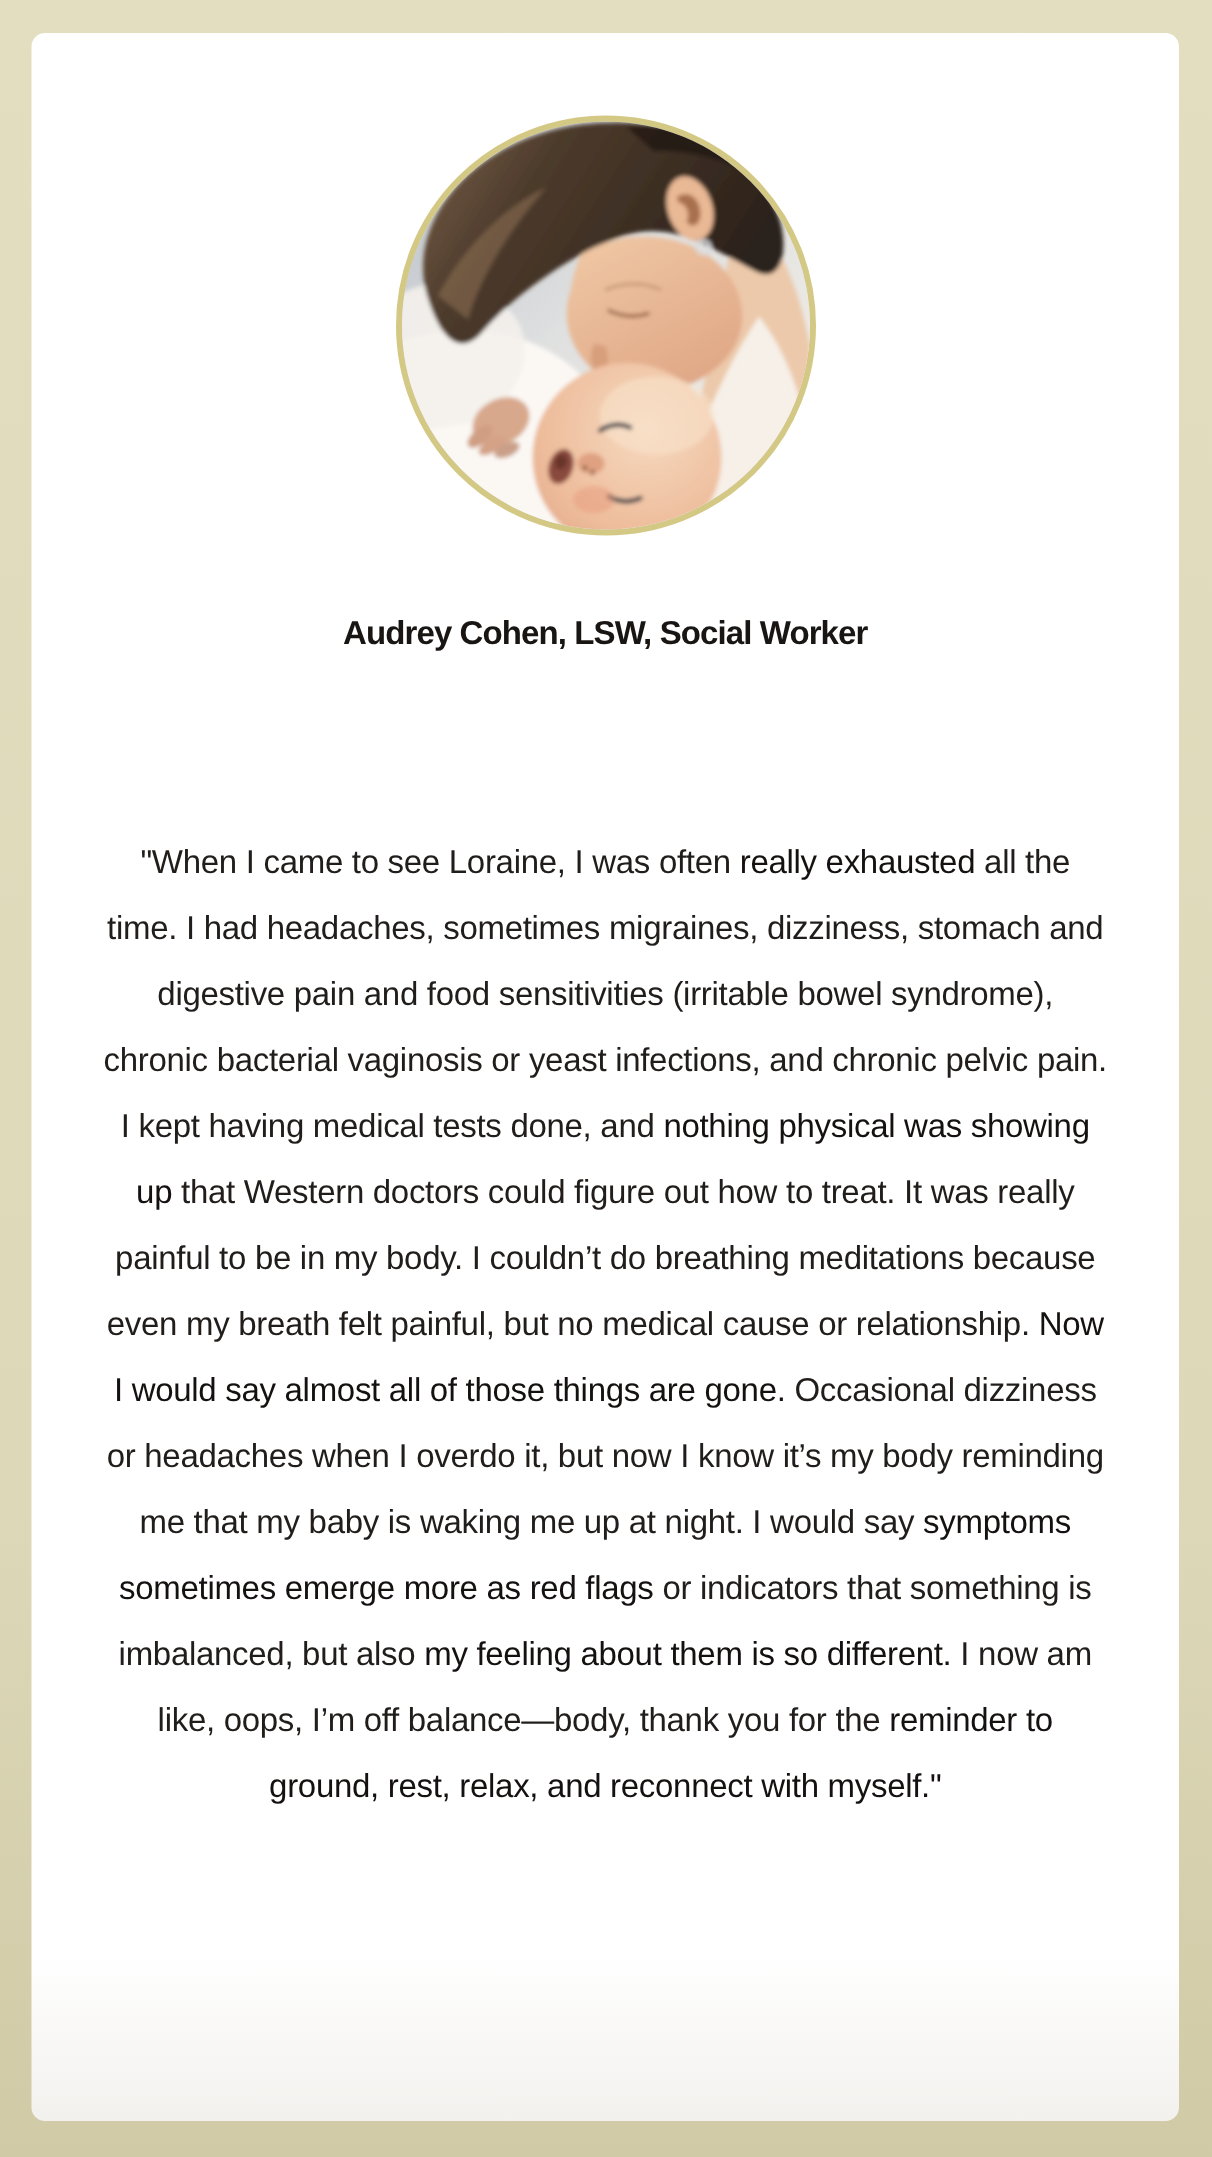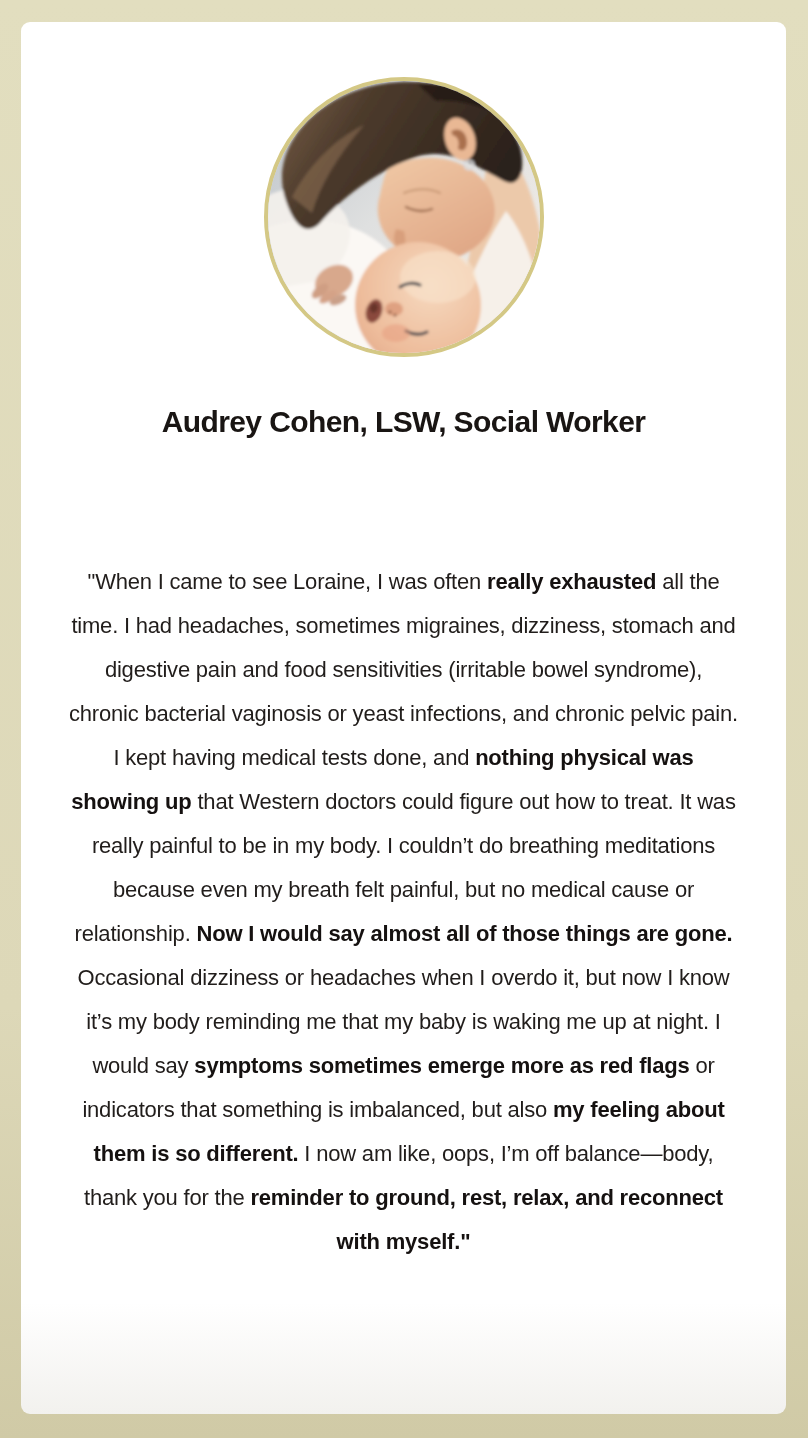--- a/index.html
+++ b/index.html
@@ -31,38 +31,38 @@
     height: 272px;
     border-radius: 50%;
     border: 4px solid #d4c885;
     overflow: hidden;
     background: #d7dadc;
     flex: 0 0 auto;
   }
   .avatar svg { display: block; width: 272px; height: 272px; }
   .name-heading {
     margin-top: 50px;
-    font-size: 30px;
+    font-size: 22px;
     font-weight: 700;
     letter-spacing: -0.6px;
     color: #191513;
     text-align: center;
     line-height: 30px;
   }
   .testimonial {
     margin-top: 98px;
     width: 672px;
     font-size: 22px;
     line-height: 44px;
     letter-spacing: -0.2px;
     color: #211d1b;
     text-align: center;
   }
   .testimonial strong {
-    font-weight: 700;
+    font-weight: 400;
     color: #151110;
   }
 </style>
 </head>
 <body>
 
 <div class="card">
 
   <div class="avatar">
     <svg viewBox="0 0 272 272" xmlns="http://www.w3.org/2000/svg">

